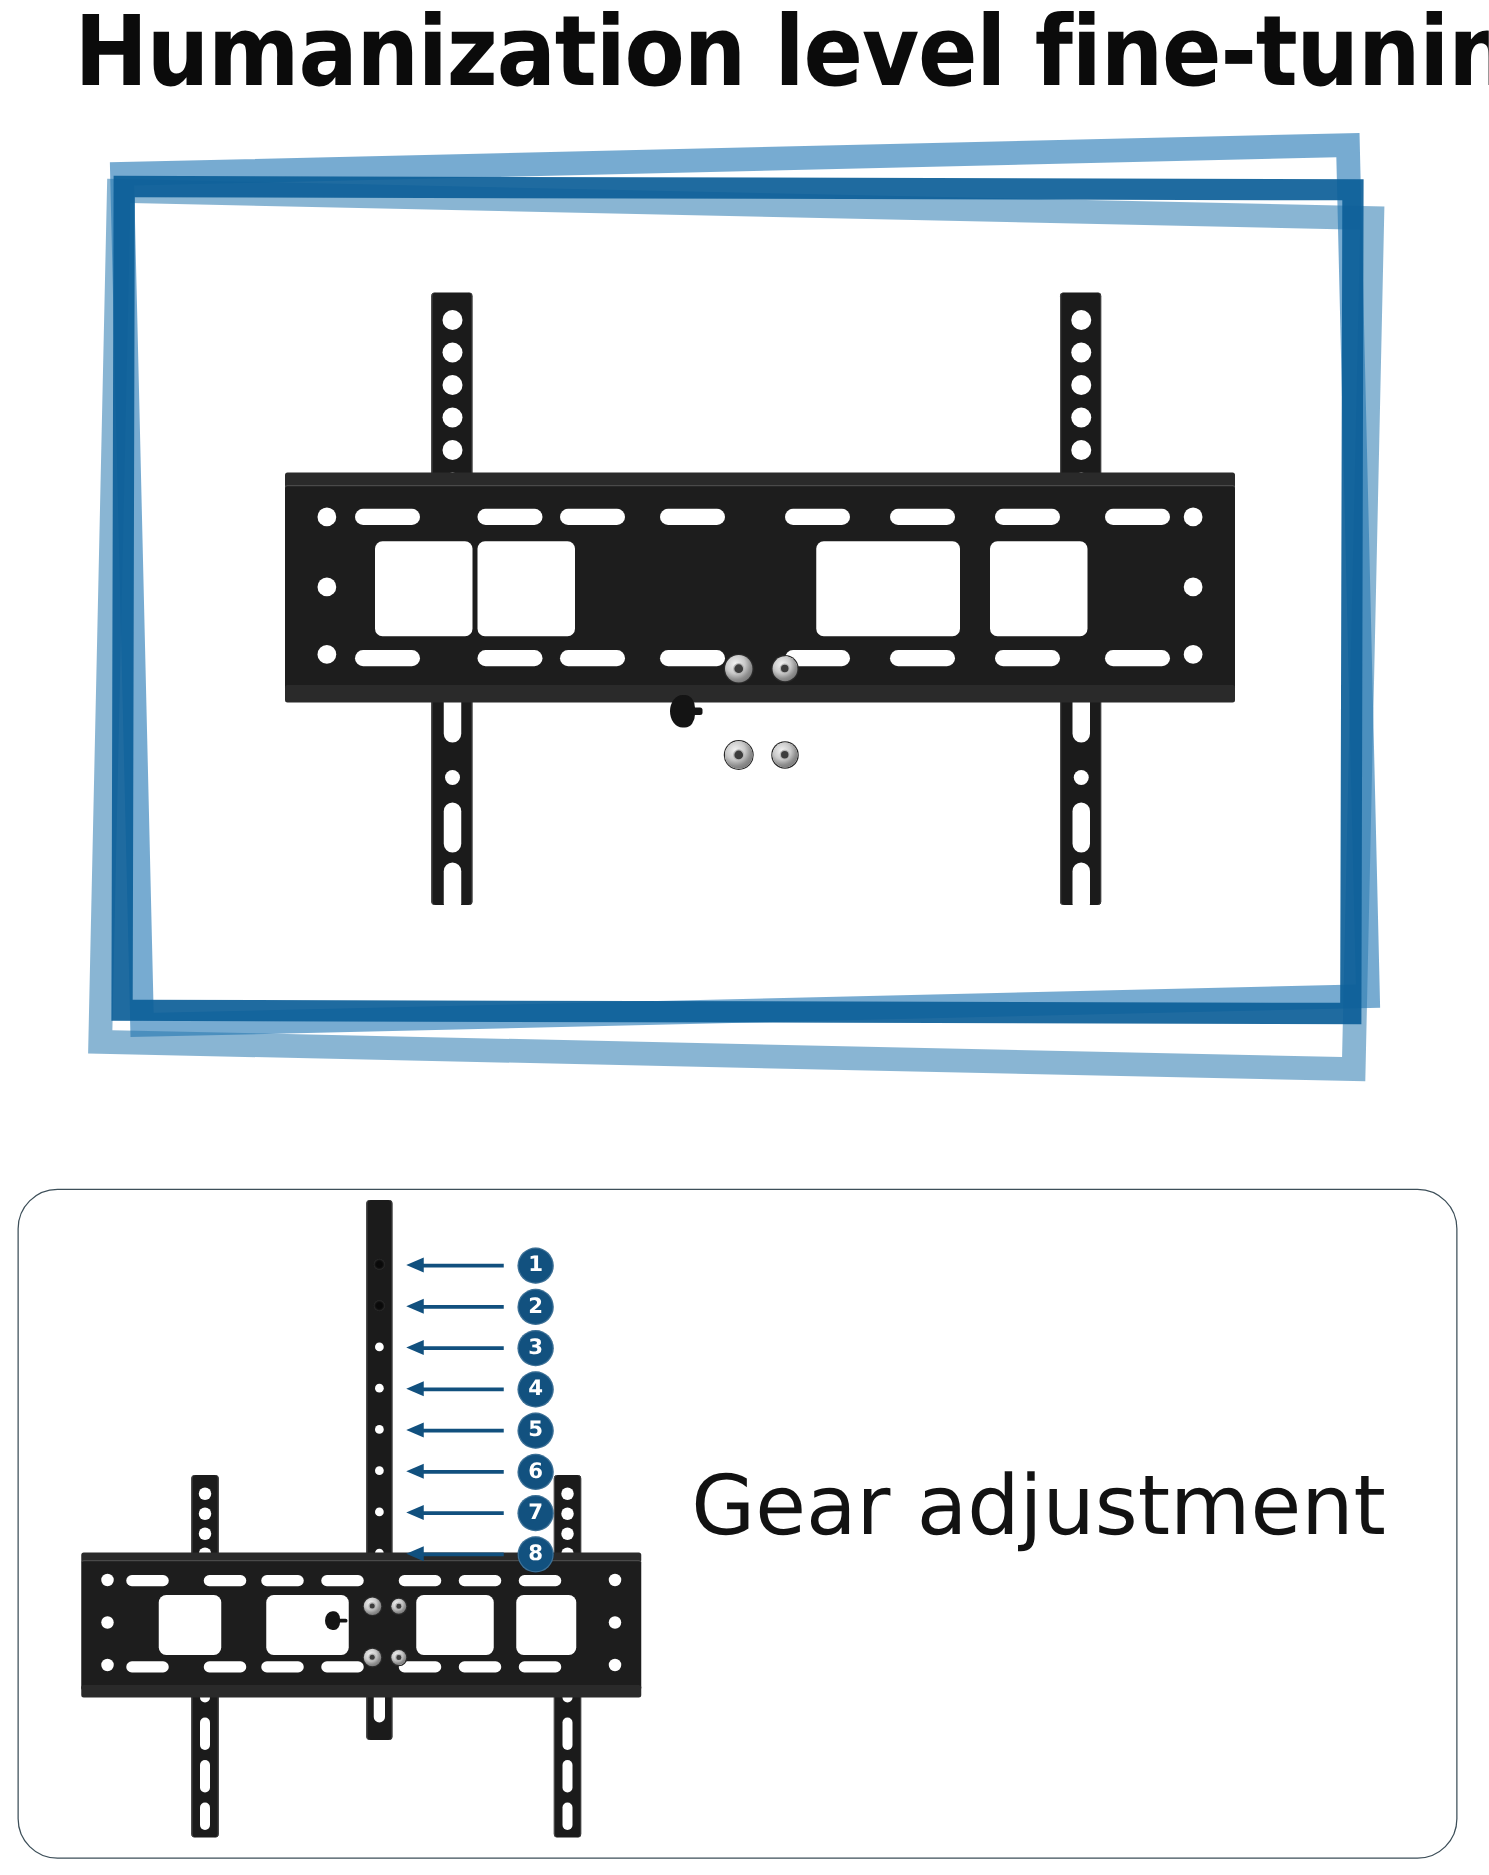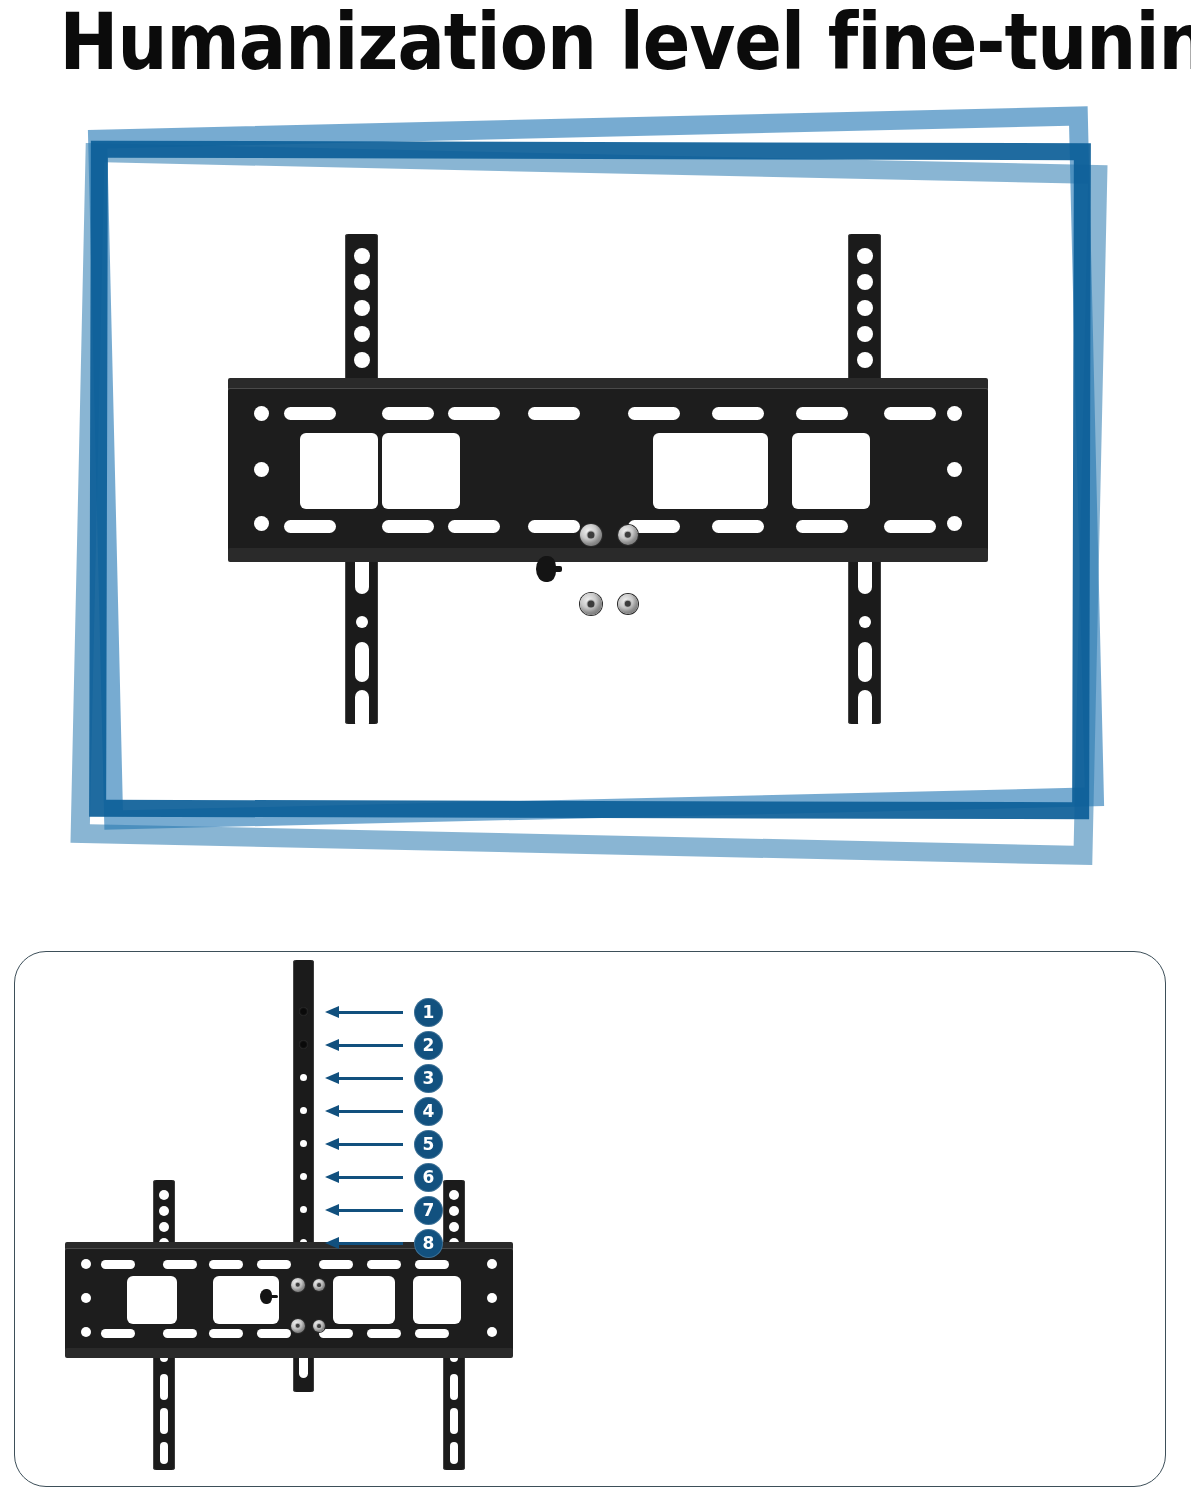--- a/index.html
+++ b/index.html
@@ -356,14 +356,15 @@
     </div>
     <div class="callout-row" style="left:310px;top:277px;">
       <span class="callout-arrow">
           <span class="head"></span>
           <span class="shaft"></span>
         </span>
       <span class="callout-badge">8</span>
     </div>
   </div>
 
+  <div id="gear-adjustment-label">Gear adjustment</div>
 
 </div>
 
 </body></html>

